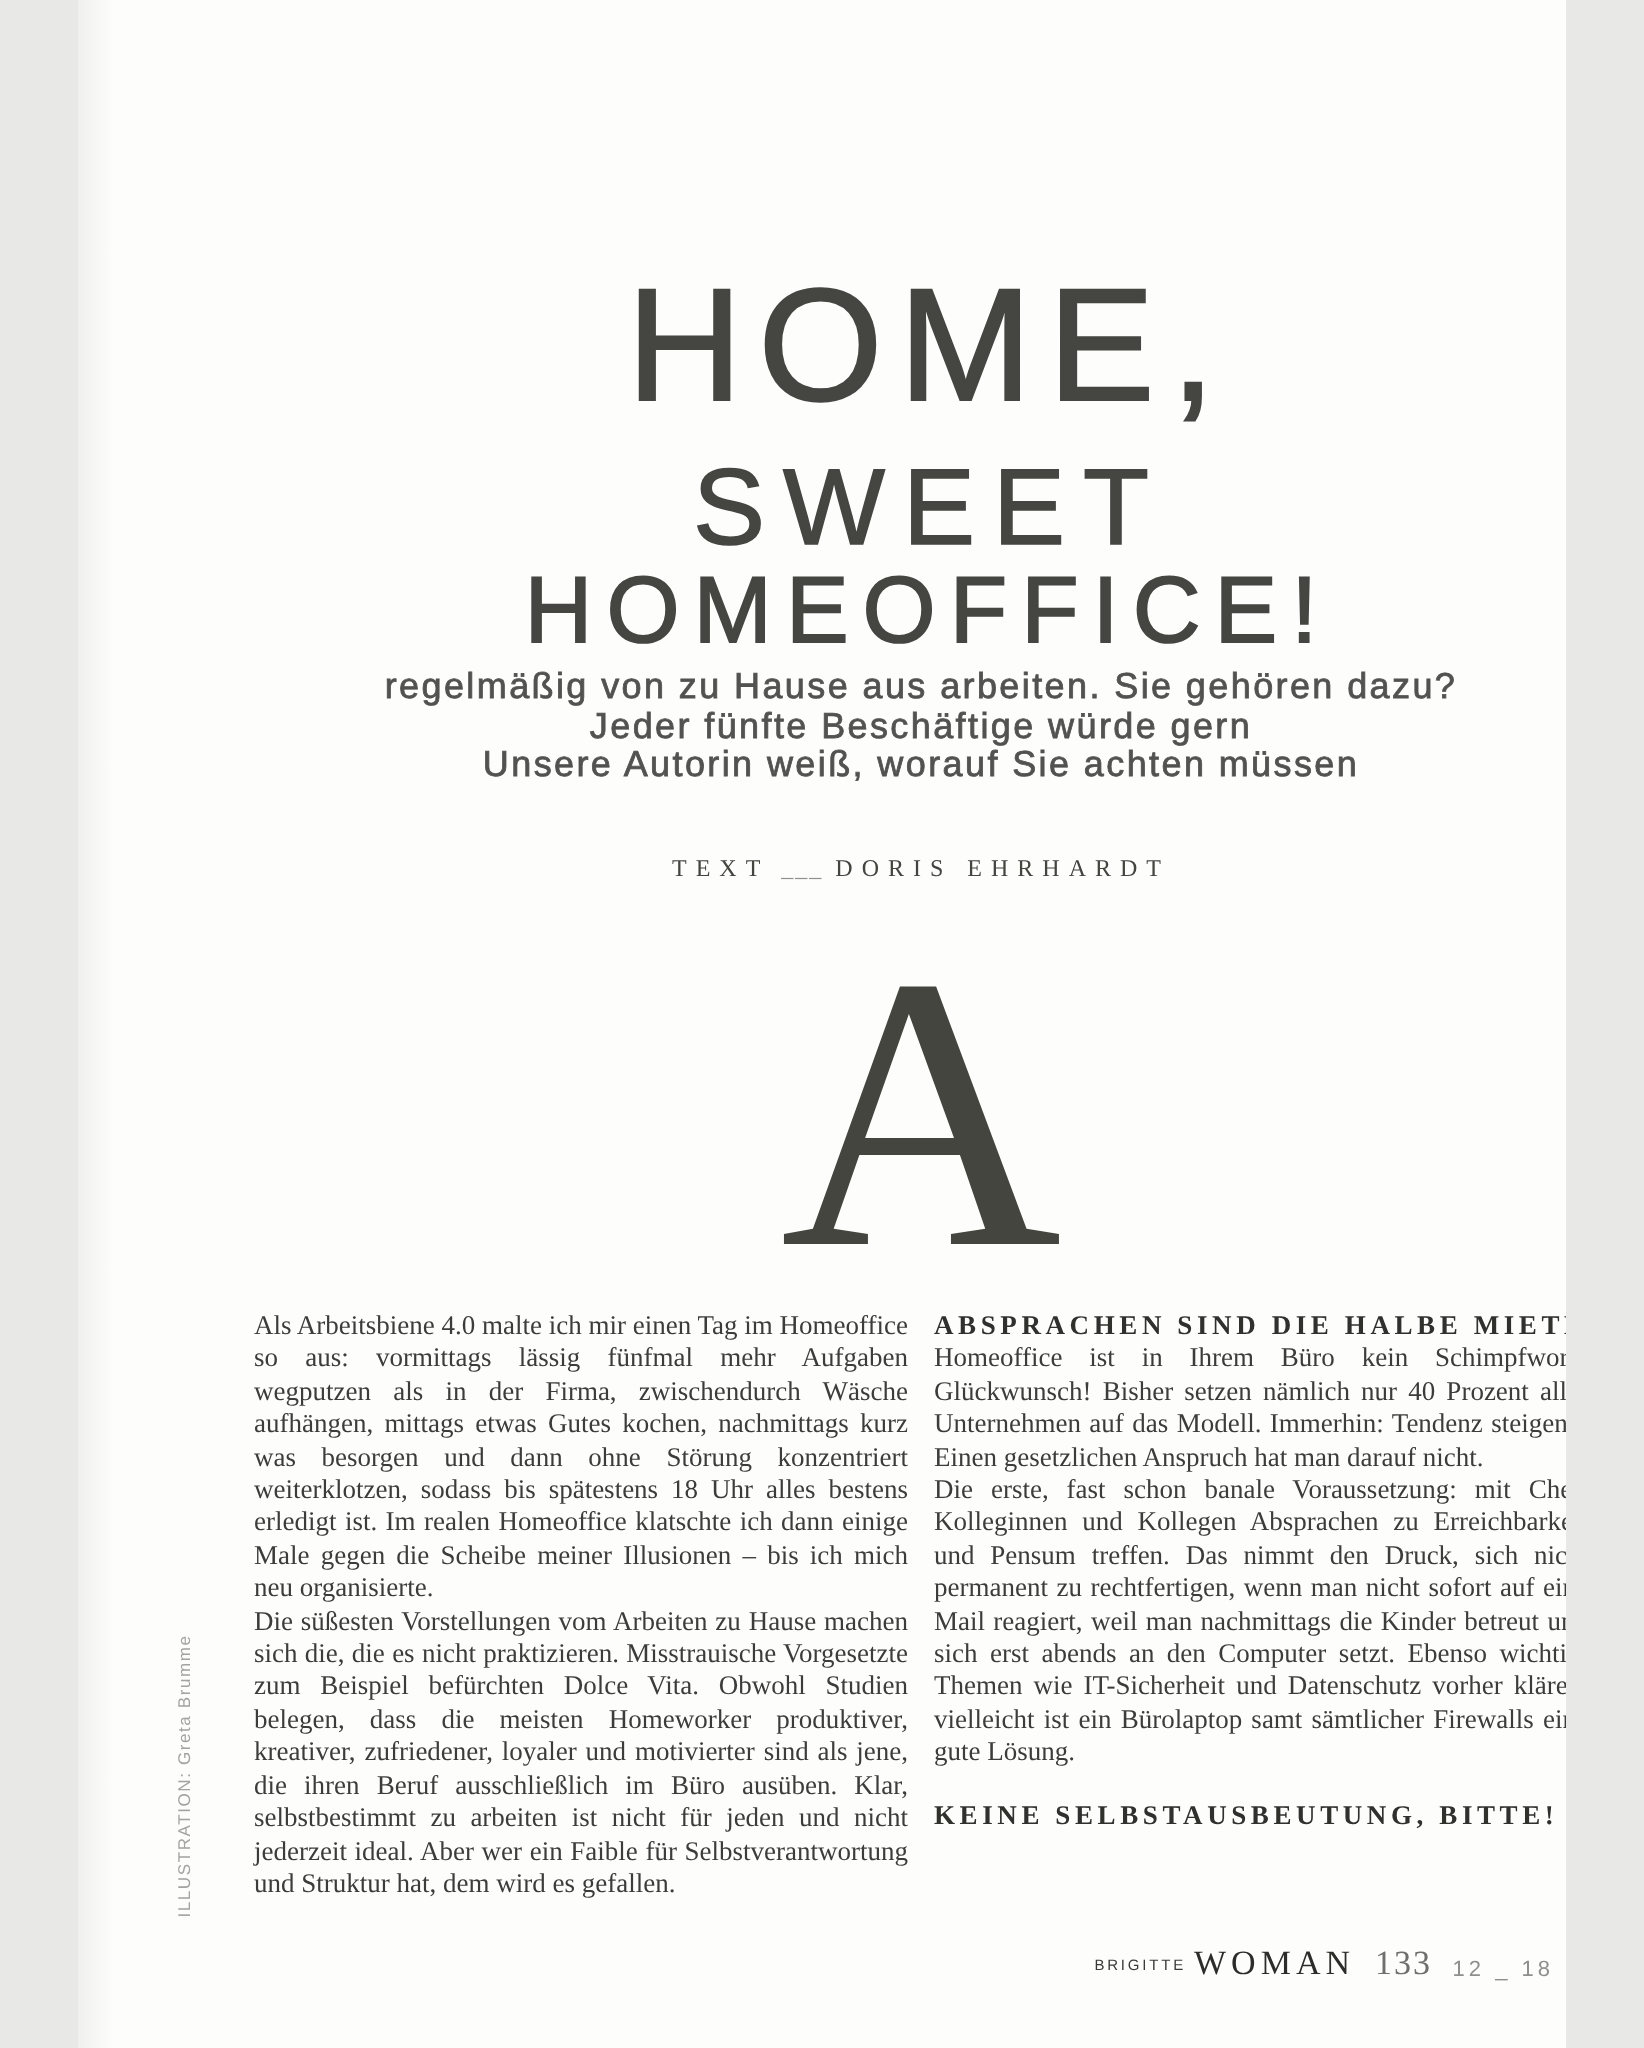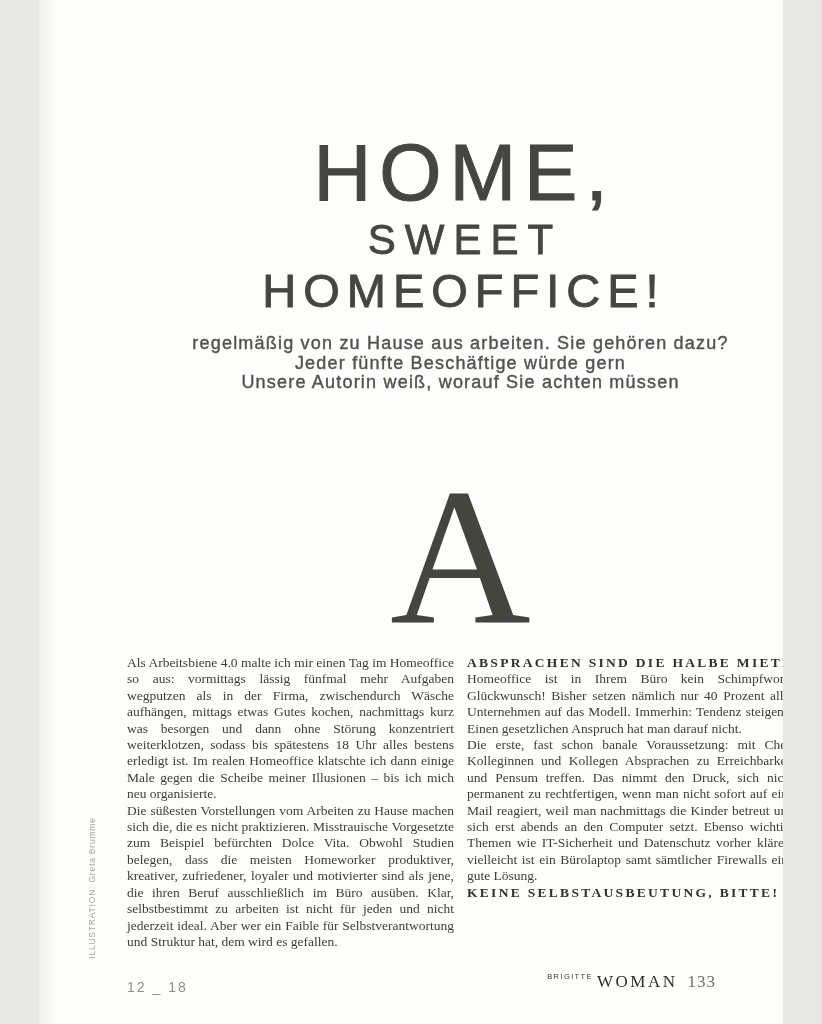--- a/index.html
+++ b/index.html
@@ -33,23 +33,23 @@
     position:absolute;top:134px;left:88px;width:667px;
     text-align:center;color:#454542;
     font-family:"Liberation Sans", sans-serif;
   }
   .title-1{
     font-size:80px;line-height:78px;letter-spacing:8px;
     -webkit-text-stroke:1.1px #454542;
     margin-right:-8px;
   }
   .title-2{
-    font-size:42px;line-height:50px;letter-spacing:9px;
+    font-size:54px;line-height:50px;letter-spacing:9px;
     -webkit-text-stroke:0.8px #454542;
-    margin-top:3px;margin-right:-9px;
+    margin-top:17px;margin-right:-9px;
   }
   .title-3{
     font-size:47px;line-height:52px;letter-spacing:7px;
     -webkit-text-stroke:0.9px #454542;
     margin-right:-7px;
   }
 
   .subtitle{
     position:absolute;top:334px;left:88px;width:667px;
     text-align:center;
@@ -91,33 +91,33 @@
     hyphens:auto;
   }
   .section-heading{
     margin:0;
     font-family:"Liberation Serif", serif;
     font-size:13.5px;line-height:16.4px;
     font-weight:bold;letter-spacing:2.3px;
     color:#30302d;
     white-space:nowrap;
   }
-  .section-heading.second{}
+  .section-heading.second{margin-top:15px;}
 
   
   .footer-issue{
     position:absolute;top:979px;left:88px;width:650px;
-    text-align:left;
+    text-align:right;
     font-family:"Liberation Sans", sans-serif;
-    font-size:14px;letter-spacing:2px;
+    font-size:11px;letter-spacing:2px;
     color:#8e8e8b;
   }
   .footer-brand{
     position:absolute;top:972px;right:67px;
-    display:flex;align-items:flex-start;
+    display:flex;align-items:center;
   }
   .brand-small{
     font-family:"Liberation Sans", sans-serif;
     font-size:7.5px;letter-spacing:1.4px;
     color:#3a3a37;margin-right:4px;
   }
   .brand-large{
     font-family:"Liberation Serif", serif;
     font-size:17px;letter-spacing:2.5px;
     color:#2c2c29;
@@ -140,20 +140,23 @@
     <div class="title-2">SWEET</div>
     <div class="title-3">HOMEOFFICE!</div>
   </div>
 
   <div class="subtitle">
     <div>regelmäßig von zu Hause aus arbeiten. Sie gehören dazu?</div>
     <div>Jeder fünfte Beschäftige würde gern</div>
     <div>Unsere Autorin weiß, worauf Sie achten müssen</div>
   </div>
 
+  <div class="byline">
+    <span>TEXT</span><span class="sep">___</span><span>DORIS EHRHARDT</span>
+  </div>
 
   <div class="dropcap">A</div>
 
   <div class="columns">
 
     <div class="col">
       <p>Als Arbeitsbiene 4.0 malte ich mir einen Tag im Homeoffice so aus: vormittags lässig fünfmal mehr Aufgaben wegputzen als in der Firma, zwischendurch Wäsche aufhängen, mittags etwas Gutes kochen, nachmittags kurz was besorgen und dann ohne Störung konzentriert weiterklotzen, sodass bis spätestens 18 Uhr alles bestens erledigt ist. Im realen Homeoffice klatschte ich dann einige Male gegen die Scheibe meiner Illusionen – bis ich mich neu organisierte.</p>
       <p>Die süßesten Vorstellungen vom Arbeiten zu Hause machen sich die, die es nicht praktizieren. Misstrauische Vorgesetzte zum Beispiel befürchten Dolce Vita. Obwohl Studien belegen, dass die meisten Homeworker produktiver, kreativer, zufriedener, loyaler und motivierter sind als jene, die ihren Beruf ausschließlich im Büro ausüben. Klar, selbstbestimmt zu arbeiten ist nicht für jeden und nicht jederzeit ideal. Aber wer ein Faible für Selbstverantwortung und Struktur hat, dem wird es gefallen.</p>
     </div>
 

